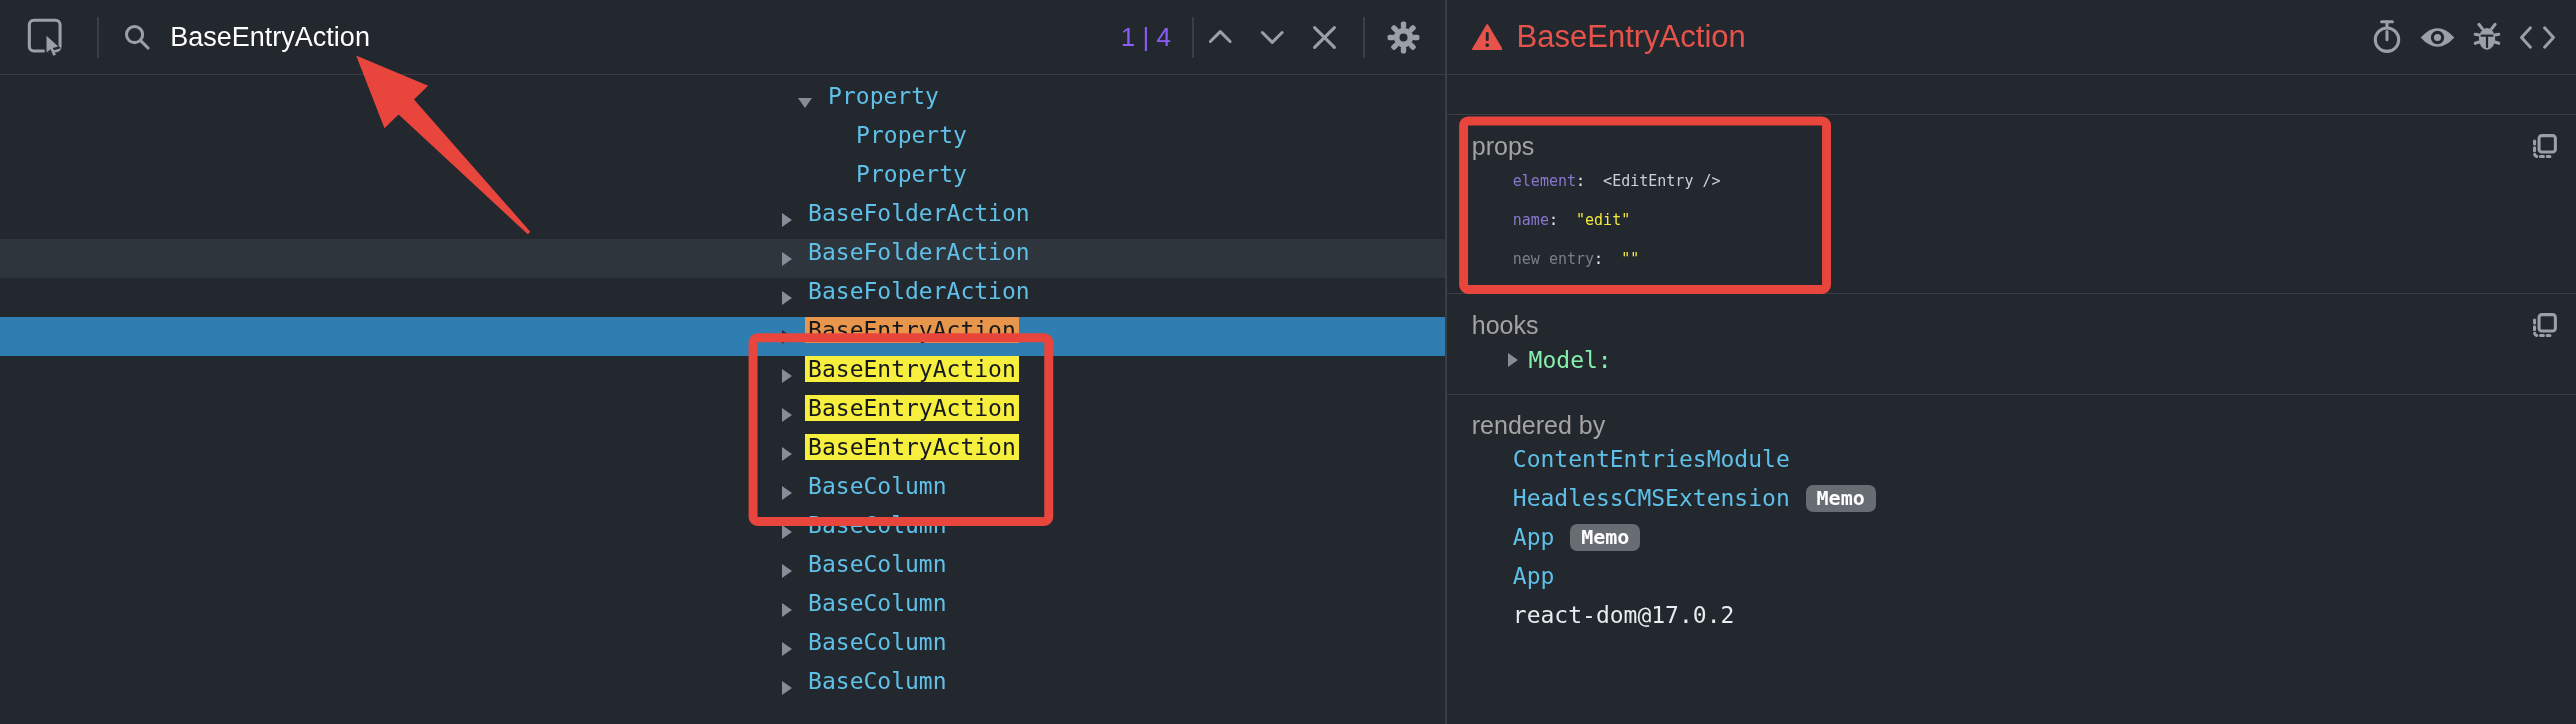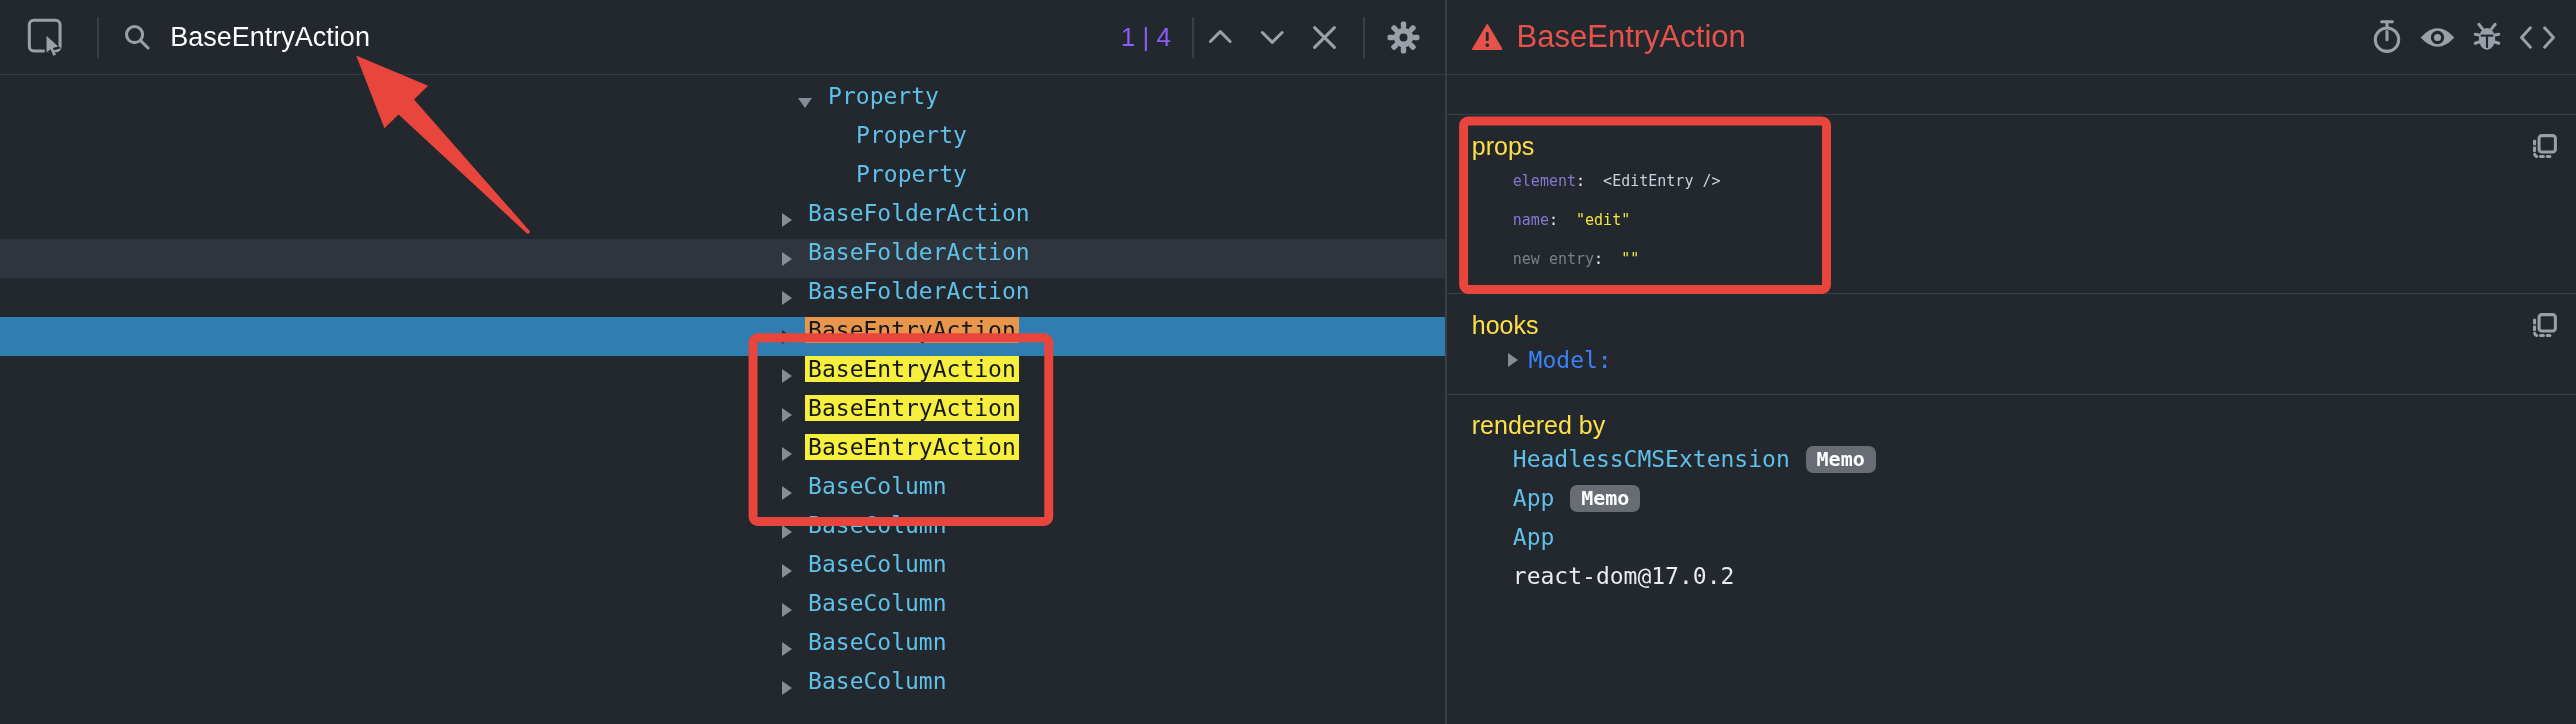--- a/index.html
+++ b/index.html
@@ -57,31 +57,31 @@
   .right-toolbar { padding:0 18px 0 25px; }
   .warn-icon { margin-right:14.3px; flex:0 0 auto; }
   .rp-title { color:#e5534b; font-size:31px; font-weight:400; white-space:nowrap; }
   .rt-icons { margin-left:auto; display:flex; align-items:center; gap:9px; }
   .rt-icons .icon-btn { width:41px; height:41px; }
 
   .rp-body { flex:1; display:flex; flex-direction:column; }
   .rp-gap { height:39px; flex:0 0 39px; }
   .section { border-top:1.8px solid #3a3f47; padding:16px 0 14.3px 25px; }
   .sec-head { display:flex; align-items:center; }
-  .sec-title { color:#fde047; font-size:25px; font-weight:500; }
+  .sec-title { color:#a3a3a3; font-size:25px; font-weight:500; }
   .copy-btn { margin-left:auto; margin-right:16px; width:30.5px; height:30.5px; }
   .kv-row { height:39px; display:flex; align-items:center; padding-left:41px;
             font-family:"DejaVu Sans Mono", monospace; font-size:15px; white-space:pre; }
   .kv-key { color:#8677cf; }
   .kv-key.dim { color:#7a8088; }
   .kv-colon { color:#e8ebef; }
   .kv-val.element { color:#c9d2da; }
   .kv-val.string { color:#f3e83c; }
   .hook-row { height:39px; display:flex; align-items:center; padding-left:36px;
-              font-family:"DejaVu Sans Mono", monospace; font-size:23px; color:#3b82f6; }
+              font-family:"DejaVu Sans Mono", monospace; font-size:23px; color:#86efac; }
   .hook-chev { width:0; height:0; border-top:7.2px solid transparent; border-bottom:7.2px solid transparent;
                border-left:10px solid #878d96; margin-right:10.8px; }
   .rb-row { height:39px; display:flex; align-items:center; padding-left:41px;
             font-family:"DejaVu Sans Mono", monospace; font-size:23px; }
   .rb-link { color:#5fc0e8; cursor:pointer; }
   .rb-plain { color:#e8ebef; }
   .badge {
     margin-left:16px; background:#686d74; color:#ffffff; border-radius:7.2px;
     font-family:"DejaVu Sans Mono", monospace; font-size:20px; font-weight:bold;
     padding:3.6px 10.8px; line-height:1;
@@ -306,20 +306,23 @@
             </div>
           </div>
       </div>
 
       <div class="section" style="flex:1">
         <div class="sec-head">
           <span class="sec-title">rendered by</span>
         </div>
         <div id="rb-rows">
             <div class="rb-row">
+              <span class="rb-link">ContentEntriesModule</span>
+            </div>
+            <div class="rb-row">
               <span class="rb-link">HeadlessCMSExtension</span>
               <span class="badge">Memo</span>
             </div>
             <div class="rb-row">
               <span class="rb-link">App</span>
               <span class="badge">Memo</span>
             </div>
             <div class="rb-row">
               <span class="rb-link">App</span>
             </div>

